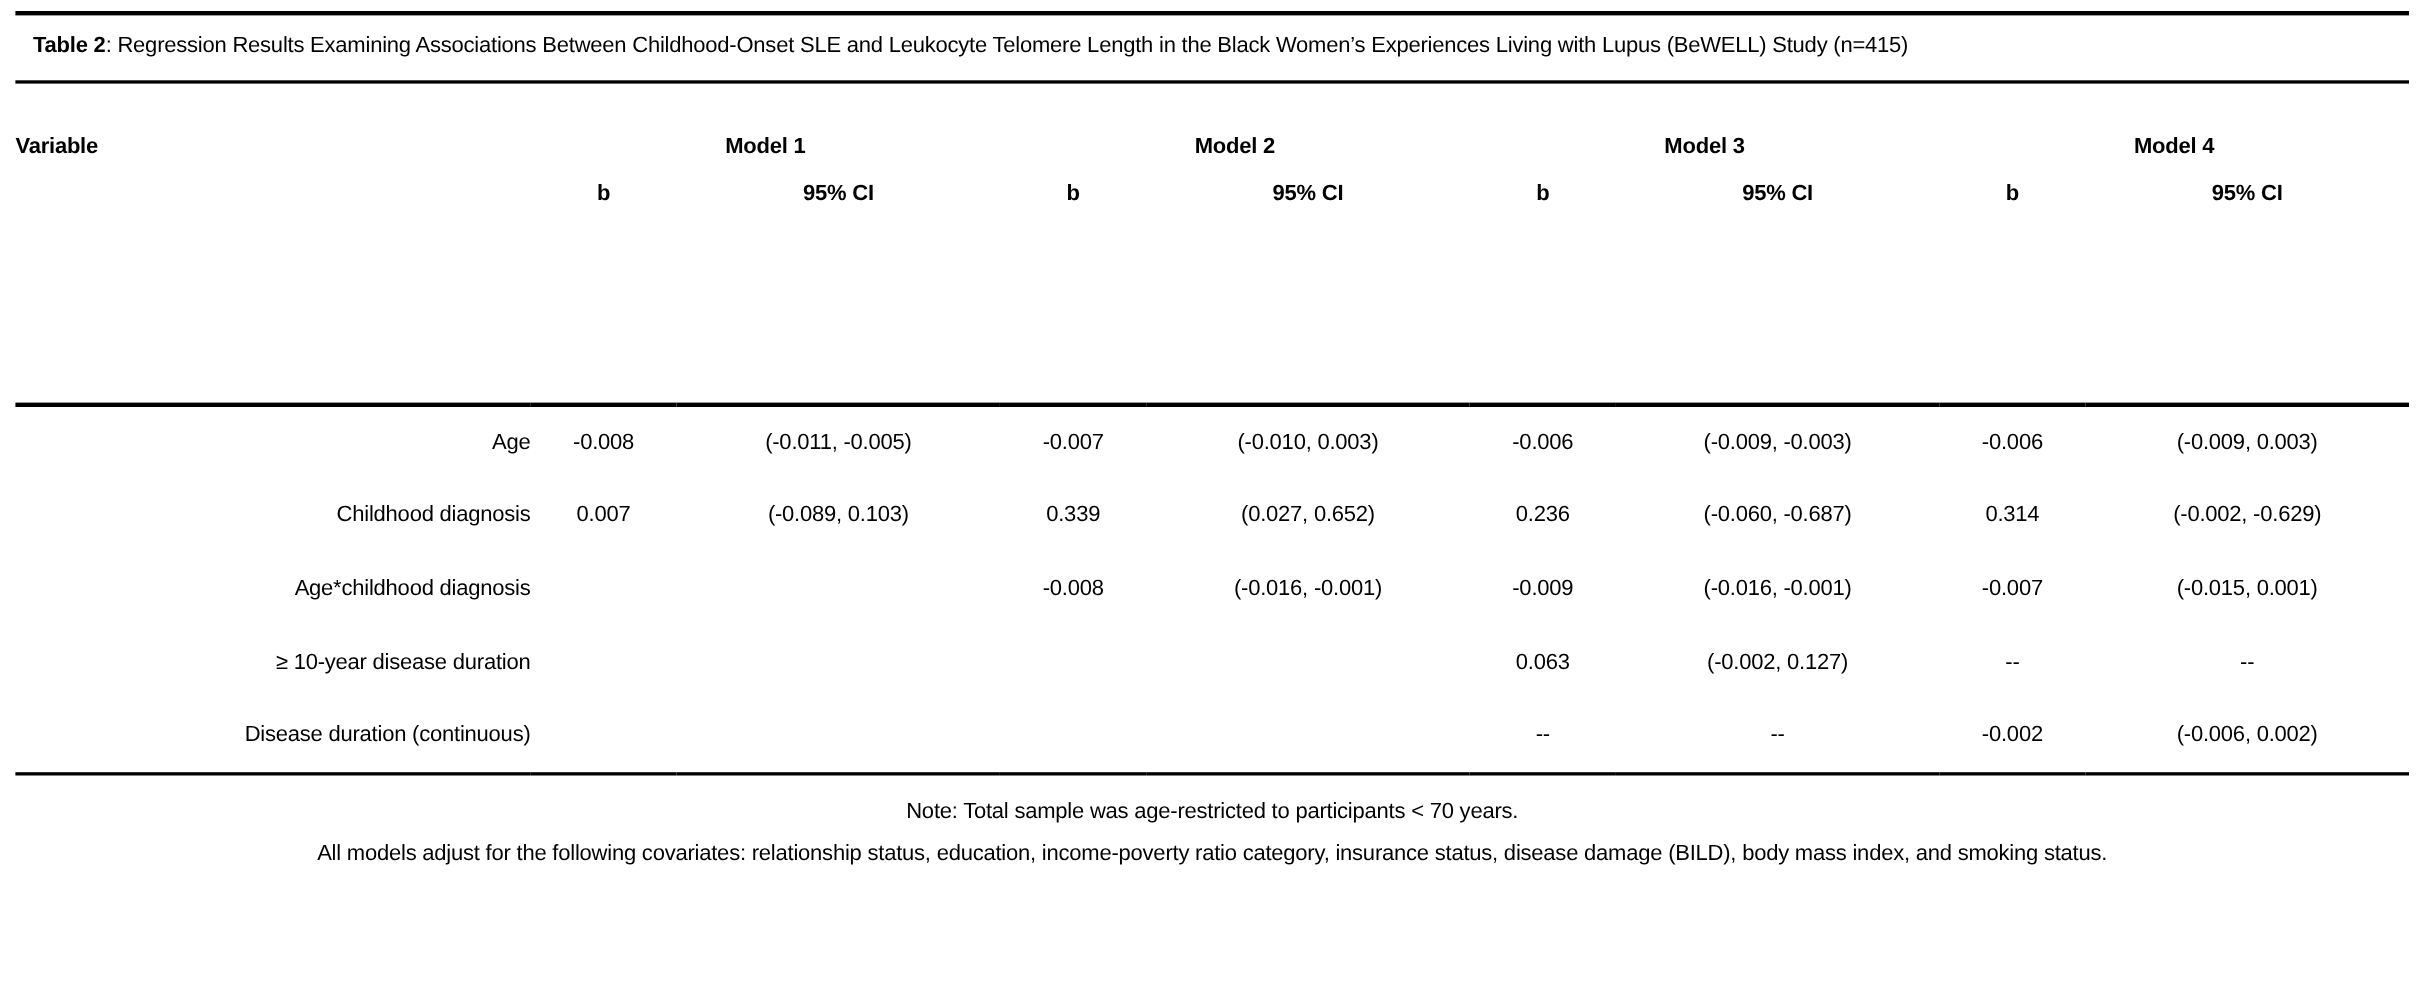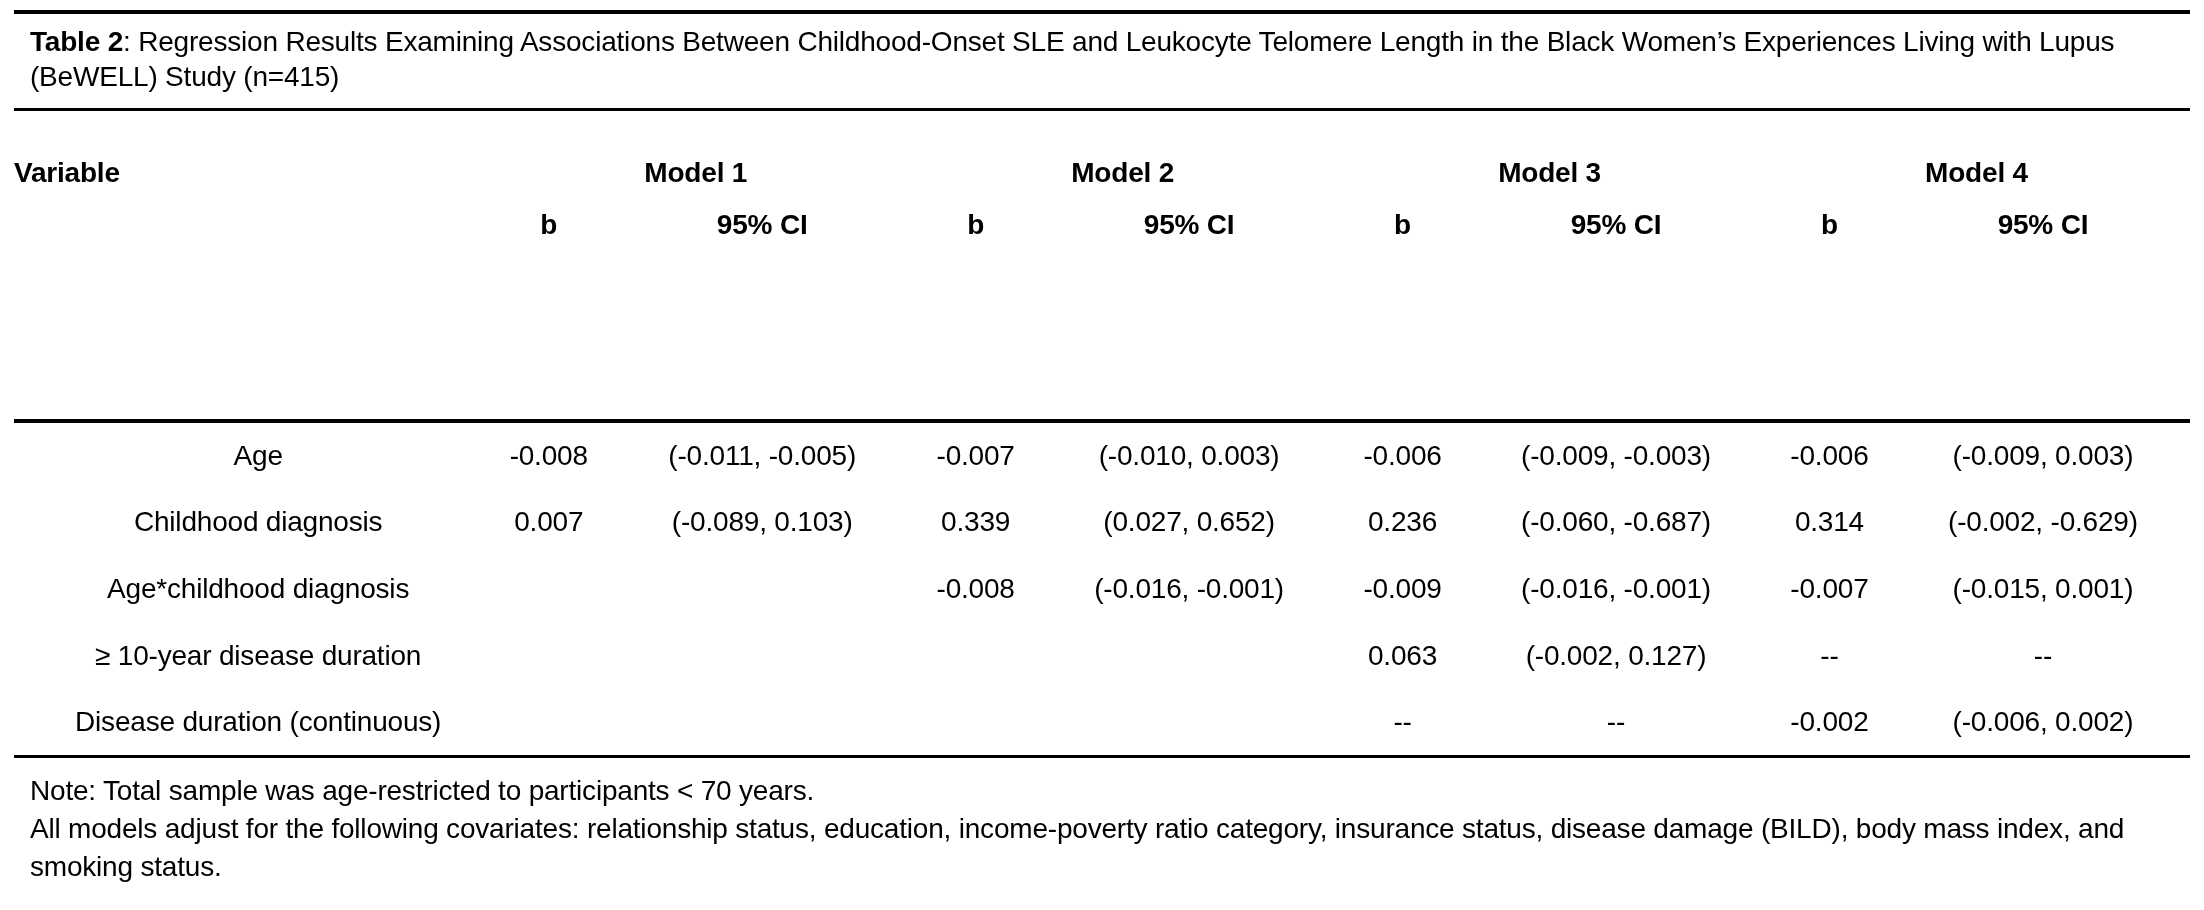--- a/index.html
+++ b/index.html
@@ -8,21 +8,21 @@
     width: 2204px;
     height: 910px;
     overflow: hidden;
     font-family: "Liberation Sans", sans-serif;
     color: #000000;
   }
   .page {
     width: 2204px;
     height: 910px;
     padding: 10px 14px 0 14px;
-    font-size: 28px;
+    font-size: 20px;
     letter-spacing: -0.2px;
   }
   
   .title-block {
     border-top: 4px solid #000;
     border-bottom: 3px solid #000;
     padding: 10px 16px 14px 16px;
   }
   .title-text {
     line-height: 35px;
@@ -47,26 +47,26 @@
   tr.sub-row th { padding: 14px 0 178px 0; text-align: center; }
 
   tbody td {
     height: 67px;
     vertical-align: middle;
     text-align: center;
     white-space: nowrap;
   }
   tbody tr:first-child td { border-top: 4px solid #000; }
   tbody td.var-cell {
-    text-align: center;
+    text-align: right;
     padding-left: 20px;
   }
 
   
-  .notes { padding: 14px 16px 0 16px; }
+  .notes { padding: 14px 16px 0 16px; text-align: center; }
   .notes .note-line { line-height: 38px; }
   .notes .note-para { line-height: 38px; max-width: 2150px; }
 </style>
 </head>
 <body>
 
 <div class="page">
 
   <div class="title-block">
     <p class="title-text"><span class="bold">Table 2</span><span>: Regression Results Examining Associations Between Childhood-Onset SLE and Leukocyte Telomere Length in the Black Women’s Experiences Living with Lupus (BeWELL) Study (n=415)</span></p>

